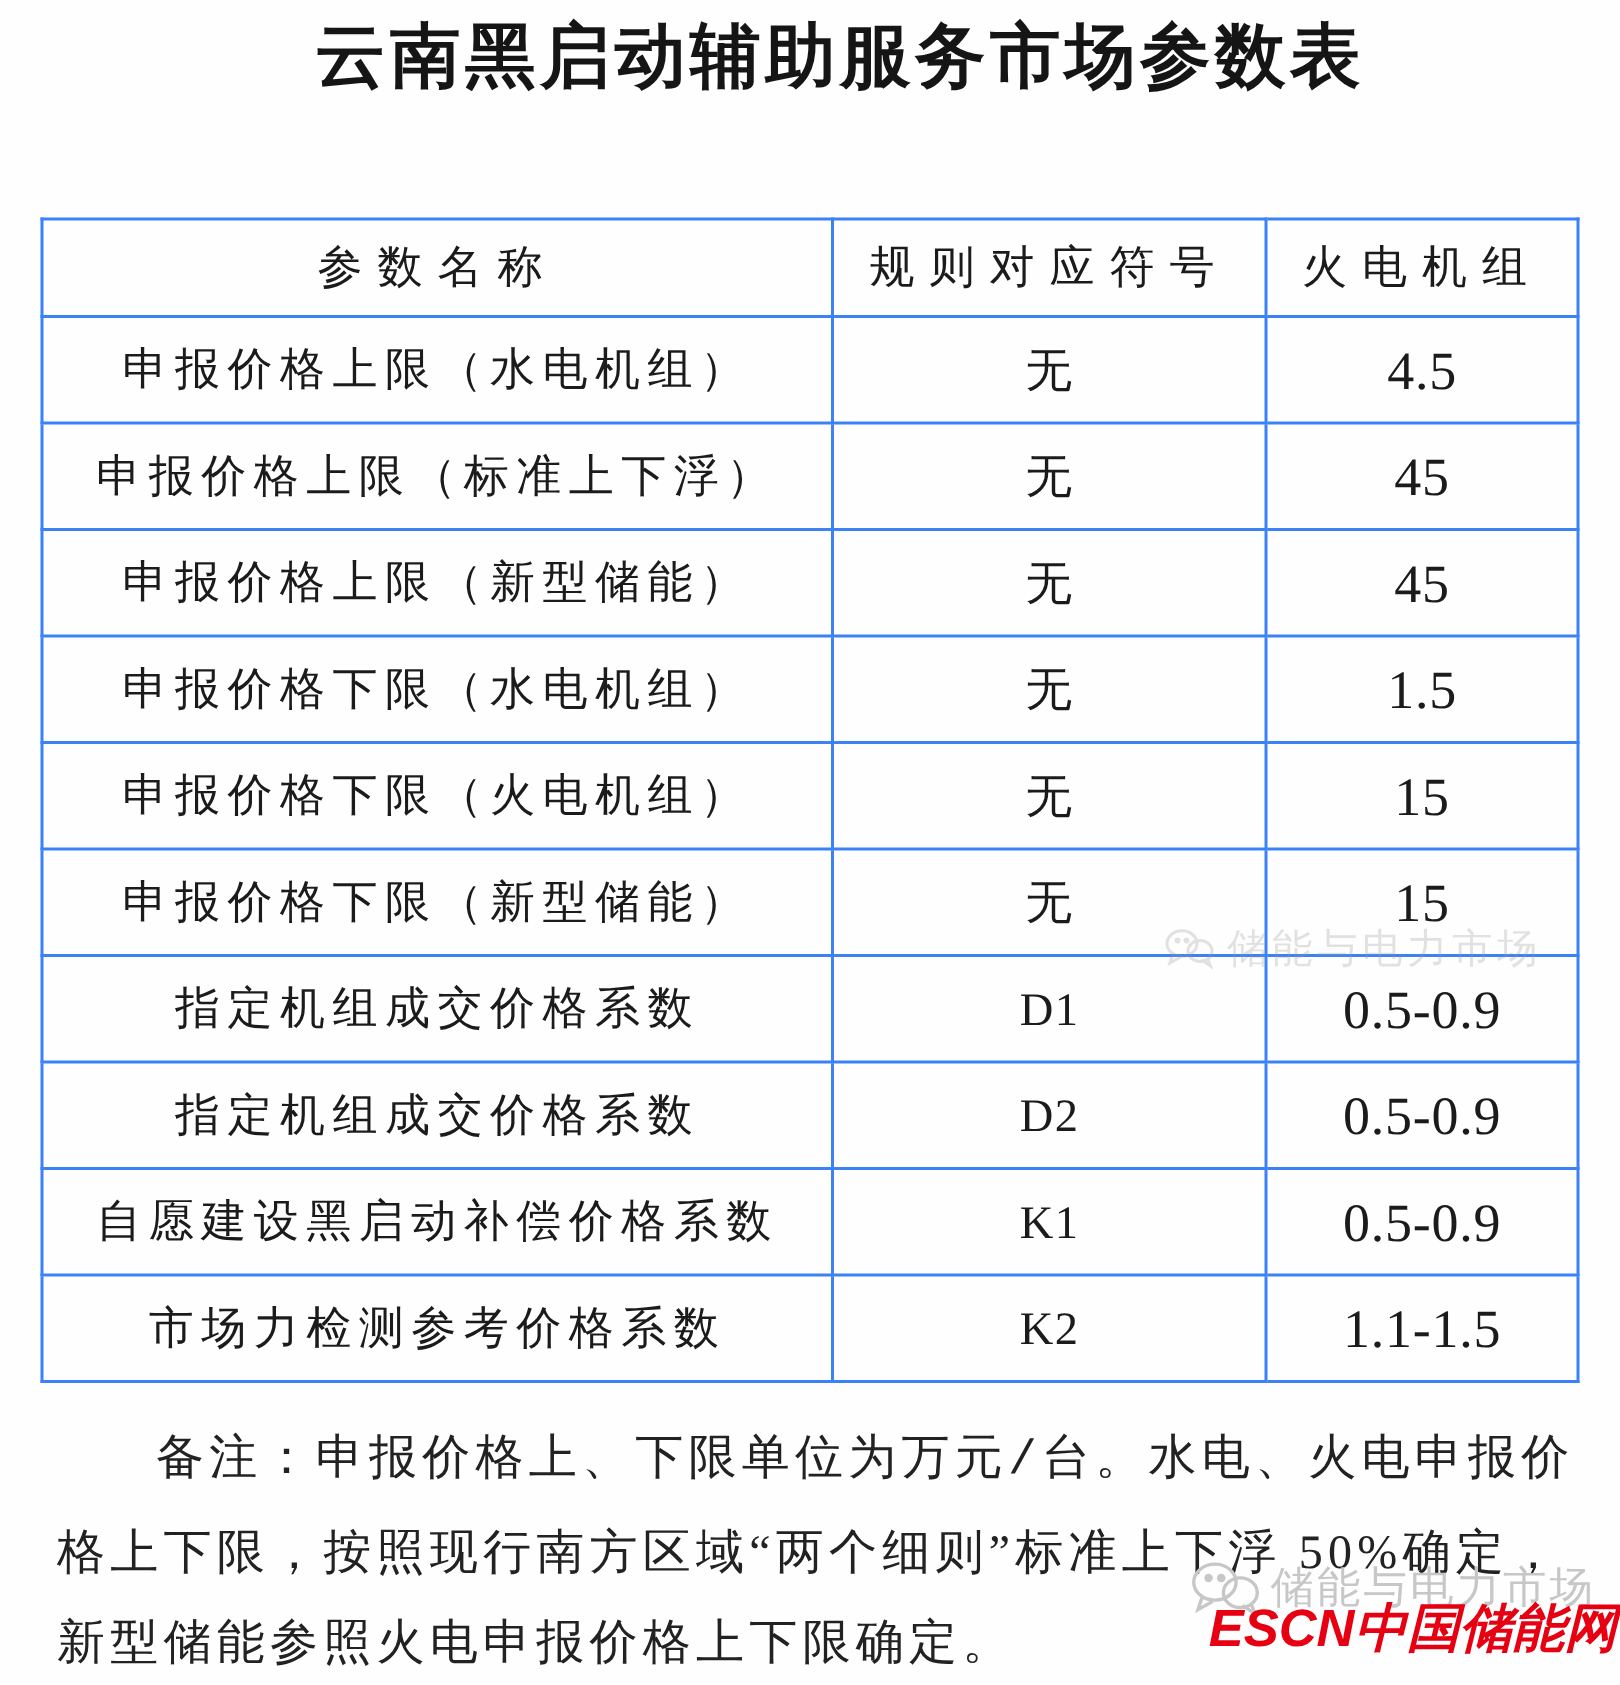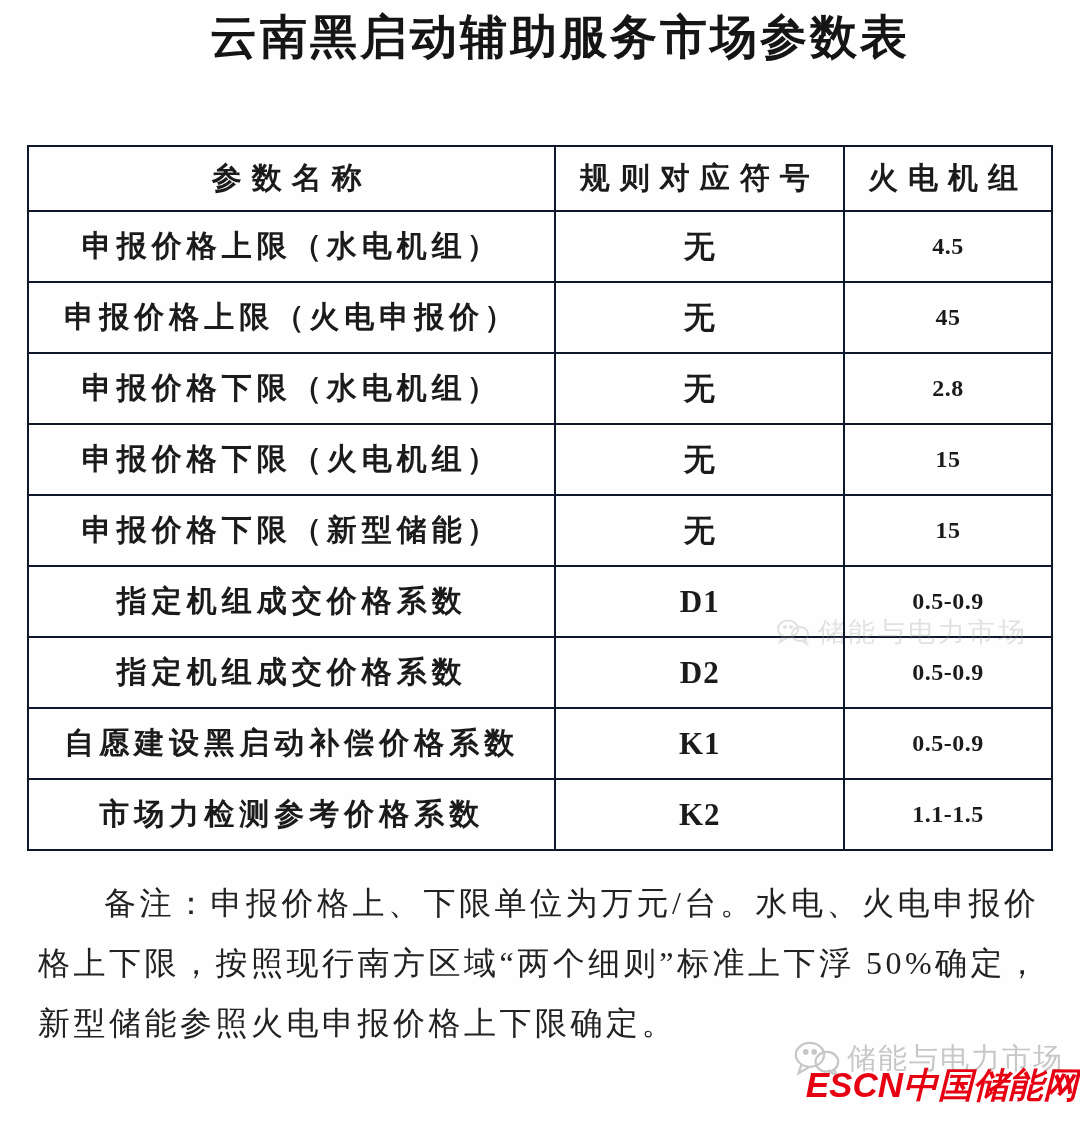--- a/index.html
+++ b/index.html
@@ -27,45 +27,45 @@
   table.param-table {
     border-collapse: collapse;
     table-layout: fixed;
     width: 1026px;
     margin: 76px auto 0 auto;
   }
   .param-table col.c1 { width: 51.5%; }
   .param-table col.c2 { width: 28.2%; }
   .param-table col.c3 { width: 20.3%; }
   .param-table th, .param-table td {
-    border: 2px solid #0f172a;
+    border: 2px solid #3b82f6;
     text-align: center;
     vertical-align: middle;
-    font-weight: 700;
+    font-weight: 400;
     overflow: hidden;
     white-space: nowrap;
   }
   .param-table th {
     height: 65px;
     font-size: 30px;
     letter-spacing: 10px;
   }
   .param-table td { height: 71px; border-radius: 29px; }
   td.cell-name  { font-size: 30px; letter-spacing: 5px; }
   td.cell-sym   { font-size: 31px; letter-spacing: 1px; }
-  td.cell-val   { font-size: 24px; letter-spacing: 0.5px; }
+  td.cell-val   { font-size: 36px; letter-spacing: 0.5px; }
   .note {
     margin: 22px 30px 0 38px;
     font-size: 32px;
     line-height: 60px;
     letter-spacing: 3.5px;
     color: #222222;
   }
   .note-line { white-space: nowrap; }
-  .note-line.indent { text-indent: 66px; }
+  .note-line.indent { text-indent: 66px; font-family: Liberation Mono, monospace; }
   
   .wm-mid {
     position: absolute;
     top: 614px;
     right: 52px;
     display: flex;
     align-items: center;
     gap: 8px;
     color: #9a9a9a;
     opacity: 0.28;
@@ -128,30 +128,35 @@
       </tr>
     </thead>
     <tbody>
     <tr>
       <td class="cell-name">申报价格上限（水电机组）</td>
       <td class="cell-sym">无</td>
       <td class="cell-val">4.5</td>
     </tr>
 
     <tr>
-      <td class="cell-name">申报价格上限（火电申报价）</td>
+      <td class="cell-name">申报价格上限（标准上下浮）</td>
       <td class="cell-sym">无</td>
       <td class="cell-val">45</td>
     </tr>
 
+    <tr>
+      <td class="cell-name">申报价格上限（新型储能）</td>
+      <td class="cell-sym">无</td>
+      <td class="cell-val">45</td>
+    </tr>
 
     <tr>
       <td class="cell-name">申报价格下限（水电机组）</td>
       <td class="cell-sym">无</td>
-      <td class="cell-val">2.8</td>
+      <td class="cell-val">1.5</td>
     </tr>
 
     <tr>
       <td class="cell-name">申报价格下限（火电机组）</td>
       <td class="cell-sym">无</td>
       <td class="cell-val">15</td>
     </tr>
 
     <tr>
       <td class="cell-name">申报价格下限（新型储能）</td>

